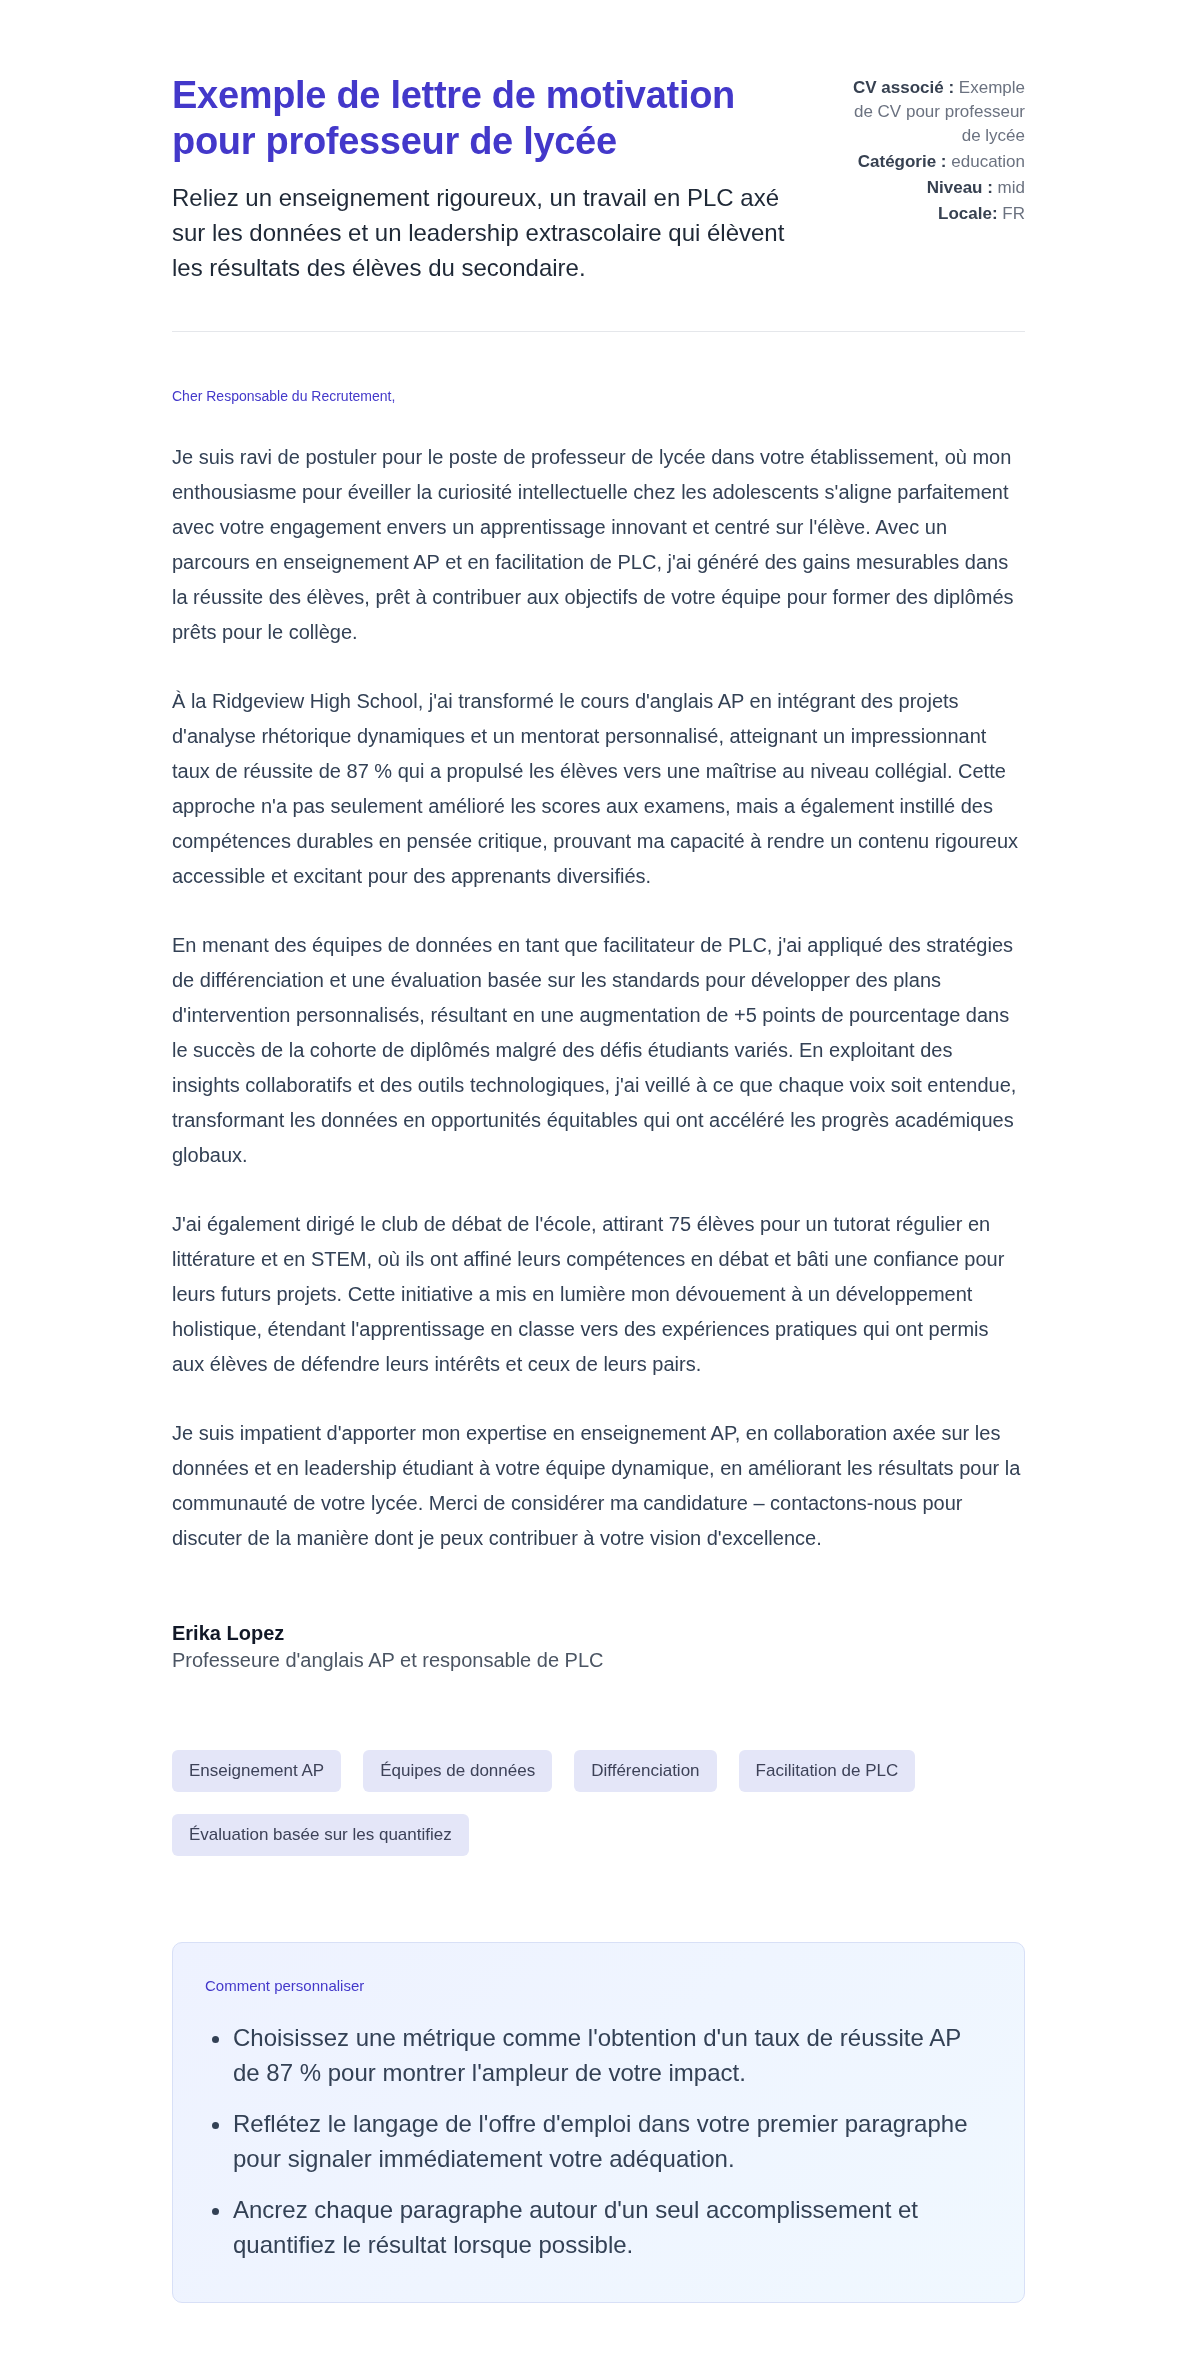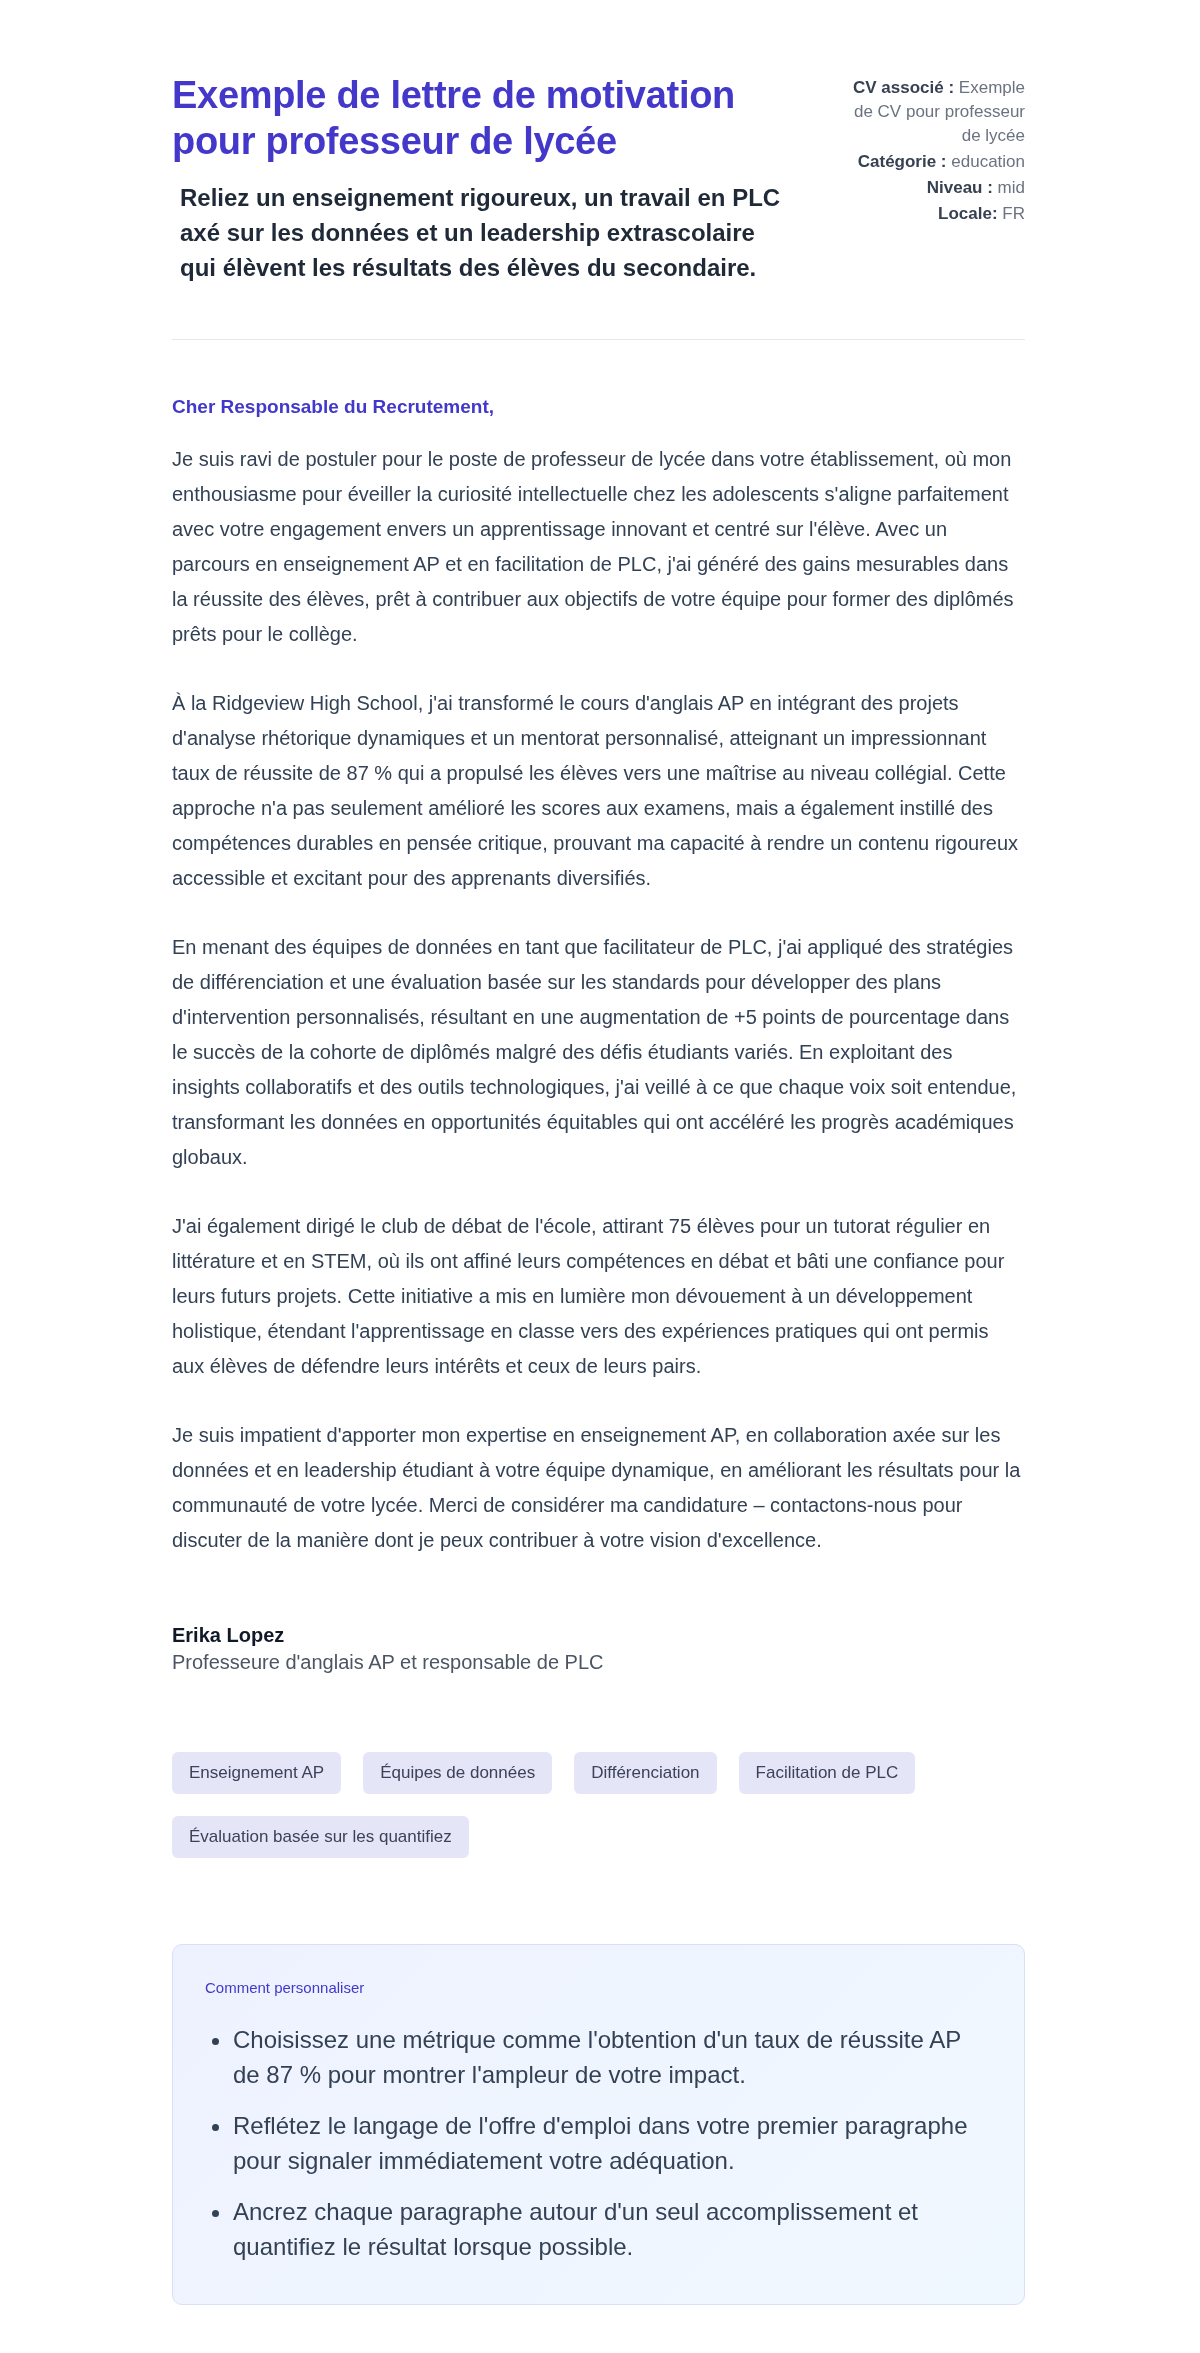--- a/index.html
+++ b/index.html
@@ -45,44 +45,44 @@
   .header-left{flex:1;max-width:780px;}
   .page-title{
     margin:0 0 16px 0;
     font-size:38px;
     line-height:46px;
     font-weight:800;
     color:var(--accent);
     letter-spacing:-0.3px;
   }
   .page-subtitle{
-    margin:8px;
+    margin:0;
     font-size:24px;
     line-height:35px;
-    font-weight:700;
+    font-weight:400;
     color:var(--heading);
   }
   .meta{
     width:185px;
     flex-shrink:0;
     text-align:right;
     font-size:17px;
     line-height:24px;
     padding-top:4px;
   }
   .meta-item{margin-bottom:2px;color:var(--muted);}
   .meta-label{font-weight:700;color:var(--metaLabel);}
   .meta-value{color:var(--muted);text-decoration:none;}
 
   
   .letter{margin-top:56px;}
   .salutation{
-    margin:0 0 24px 0;
-    font-size:19px;
-    font-weight:700;
+    margin:0 0 36px 0;
+    font-size:14px;
+    font-weight:400;
     color:var(--accent);
   }
   .letter p.body-par{
     margin:0 0 34px 0;
     font-size:20px;
     line-height:35px;
     color:var(--text);
   }
   .signature{margin-top:66px;}
   .signature-name{

